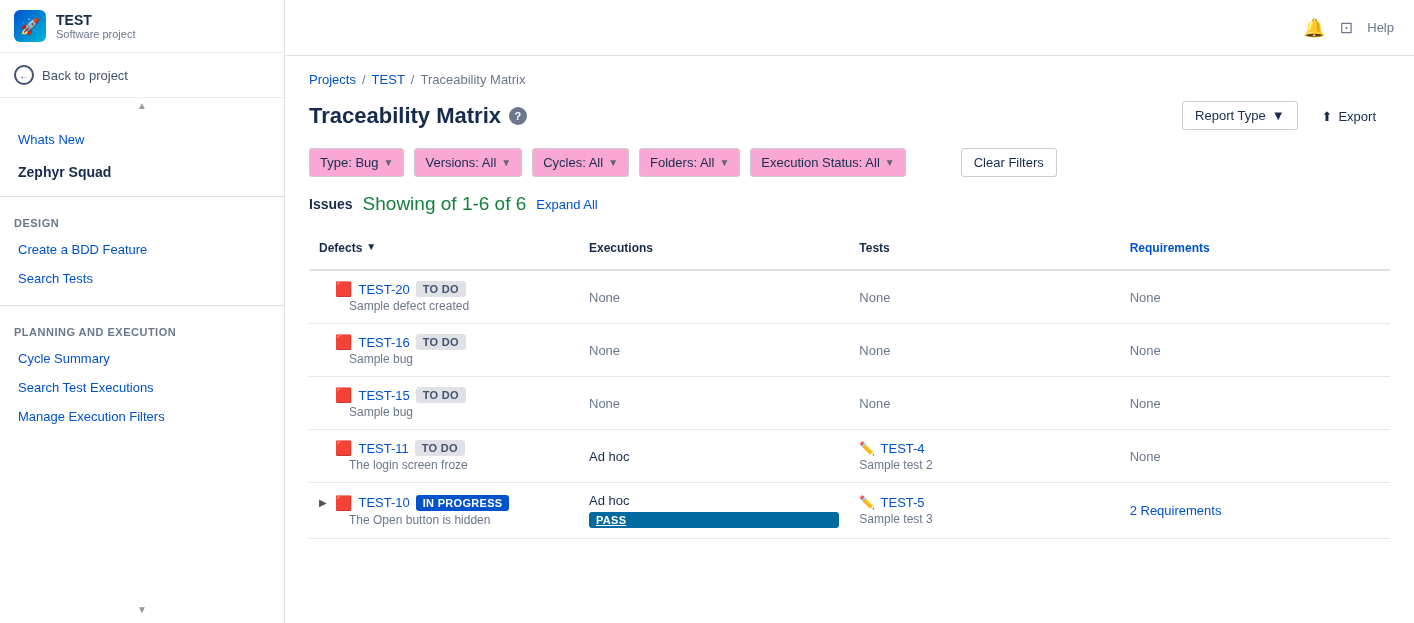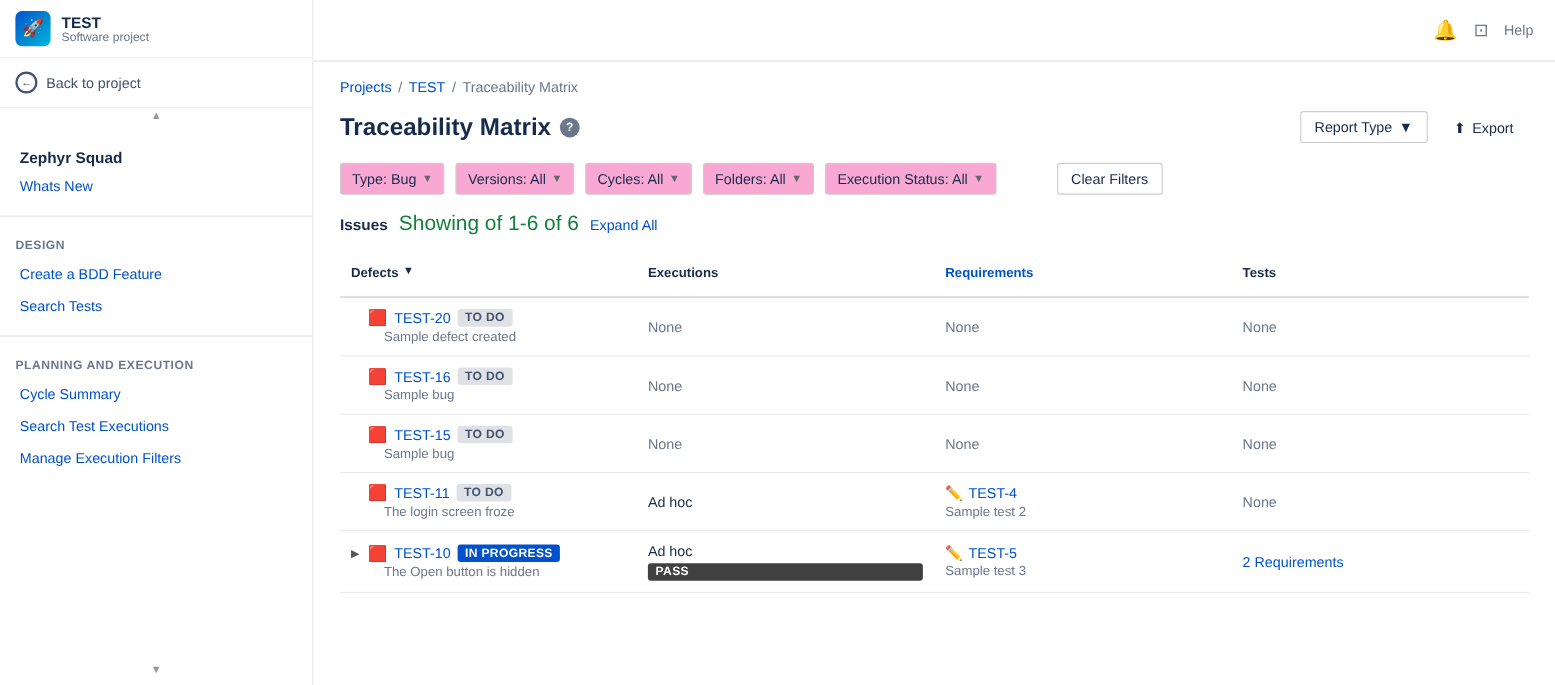--- a/index.html
+++ b/index.html
@@ -59,21 +59,21 @@
     .defect-cell { display: flex; flex-direction: column; gap: 2px; }
     .defect-row { display: flex; align-items: center; gap: 6px; }
     .defect-expand { color: #999; font-size: 10px; cursor: pointer; width: 10px; }
     .defect-icon { color: #e53935; font-size: 14px; }
     .defect-link { color: #0052cc; text-decoration: none; font-weight: 500; }
     .defect-desc { font-size: 12px; color: #6b778c; padding-left: 30px; }
     .status-badge { padding: 2px 7px; border-radius: 3px; font-size: 11px; font-weight: 700; text-transform: uppercase; letter-spacing: 0.3px; }
     .status-todo { background: #dfe1e6; color: #42526e; }
     .status-inprogress { background: #0052cc; color: #fff; }
     .status-blocked { background: #b71c1c; color: #fff; }
-    .status-pass { background: #404040; color: #fff; }
+    .status-pass { background: #0369a1; color: #fff; text-decoration: underline; }
     .cell-none { color: #6b778c; font-size: 13px; }
     .test-link { color: #0052cc; text-decoration: none; font-weight: 500; display: flex; align-items: center; gap: 5px; }
     .test-desc { font-size: 12px; color: #6b778c; }
     .req-link { color: #0052cc; text-decoration: none; }
 
     
     ::-webkit-scrollbar { width: 6px; }
     ::-webkit-scrollbar-track { background: #f1f1f1; }
     ::-webkit-scrollbar-thumb { background: #c1c1c1; border-radius: 3px; }
   </style>
@@ -93,22 +93,22 @@
   <div class="sidebar-back">
     <div class="sidebar-back-icon">←</div>
     <span>Back to project</span>
   </div>
 
   <div class="sidebar-scroll-indicator">
     <span class="scroll-arrow">▲</span>
   </div>
 
   <div class="sidebar-nav-section">
+    <div class="sidebar-nav-item">Whats New</div>
     <div class="sidebar-nav-item section-header">Zephyr Squad</div>
-    <div class="sidebar-nav-item">Whats New</div>
   </div>
 
   <hr class="sidebar-divider">
 
   <div class="sidebar-nav-section">
     <div class="sidebar-section-label">DESIGN</div>
     <div class="sidebar-nav-item">Create a BDD Feature</div>
     <div class="sidebar-nav-item">Search Tests</div>
   </div>
 
@@ -194,25 +194,25 @@
     <div>
 
       <div class="table-header">
         <div class="th defects">
           <span>Defects</span>
           <span style="font-size:10px;">▼</span>
         </div>
         <div class="th">
           <span>Executions</span>
         </div>
+        <div class="th">
+          <span>Tests</span>
+        </div>
         <div class="th requirements">
           <span>Requirements</span>
-        </div>
-        <div class="th">
-          <span>Tests</span>
         </div>
       </div>
 
       <div class="table-row">
         <div class="cell defect-cell">
           <div class="defect-row">
             <span class="defect-expand"></span>
             <span class="defect-icon">🟥</span>
             <a class="defect-link">TEST-20</a>
             <span class="status-badge status-todo">TO DO</span>

